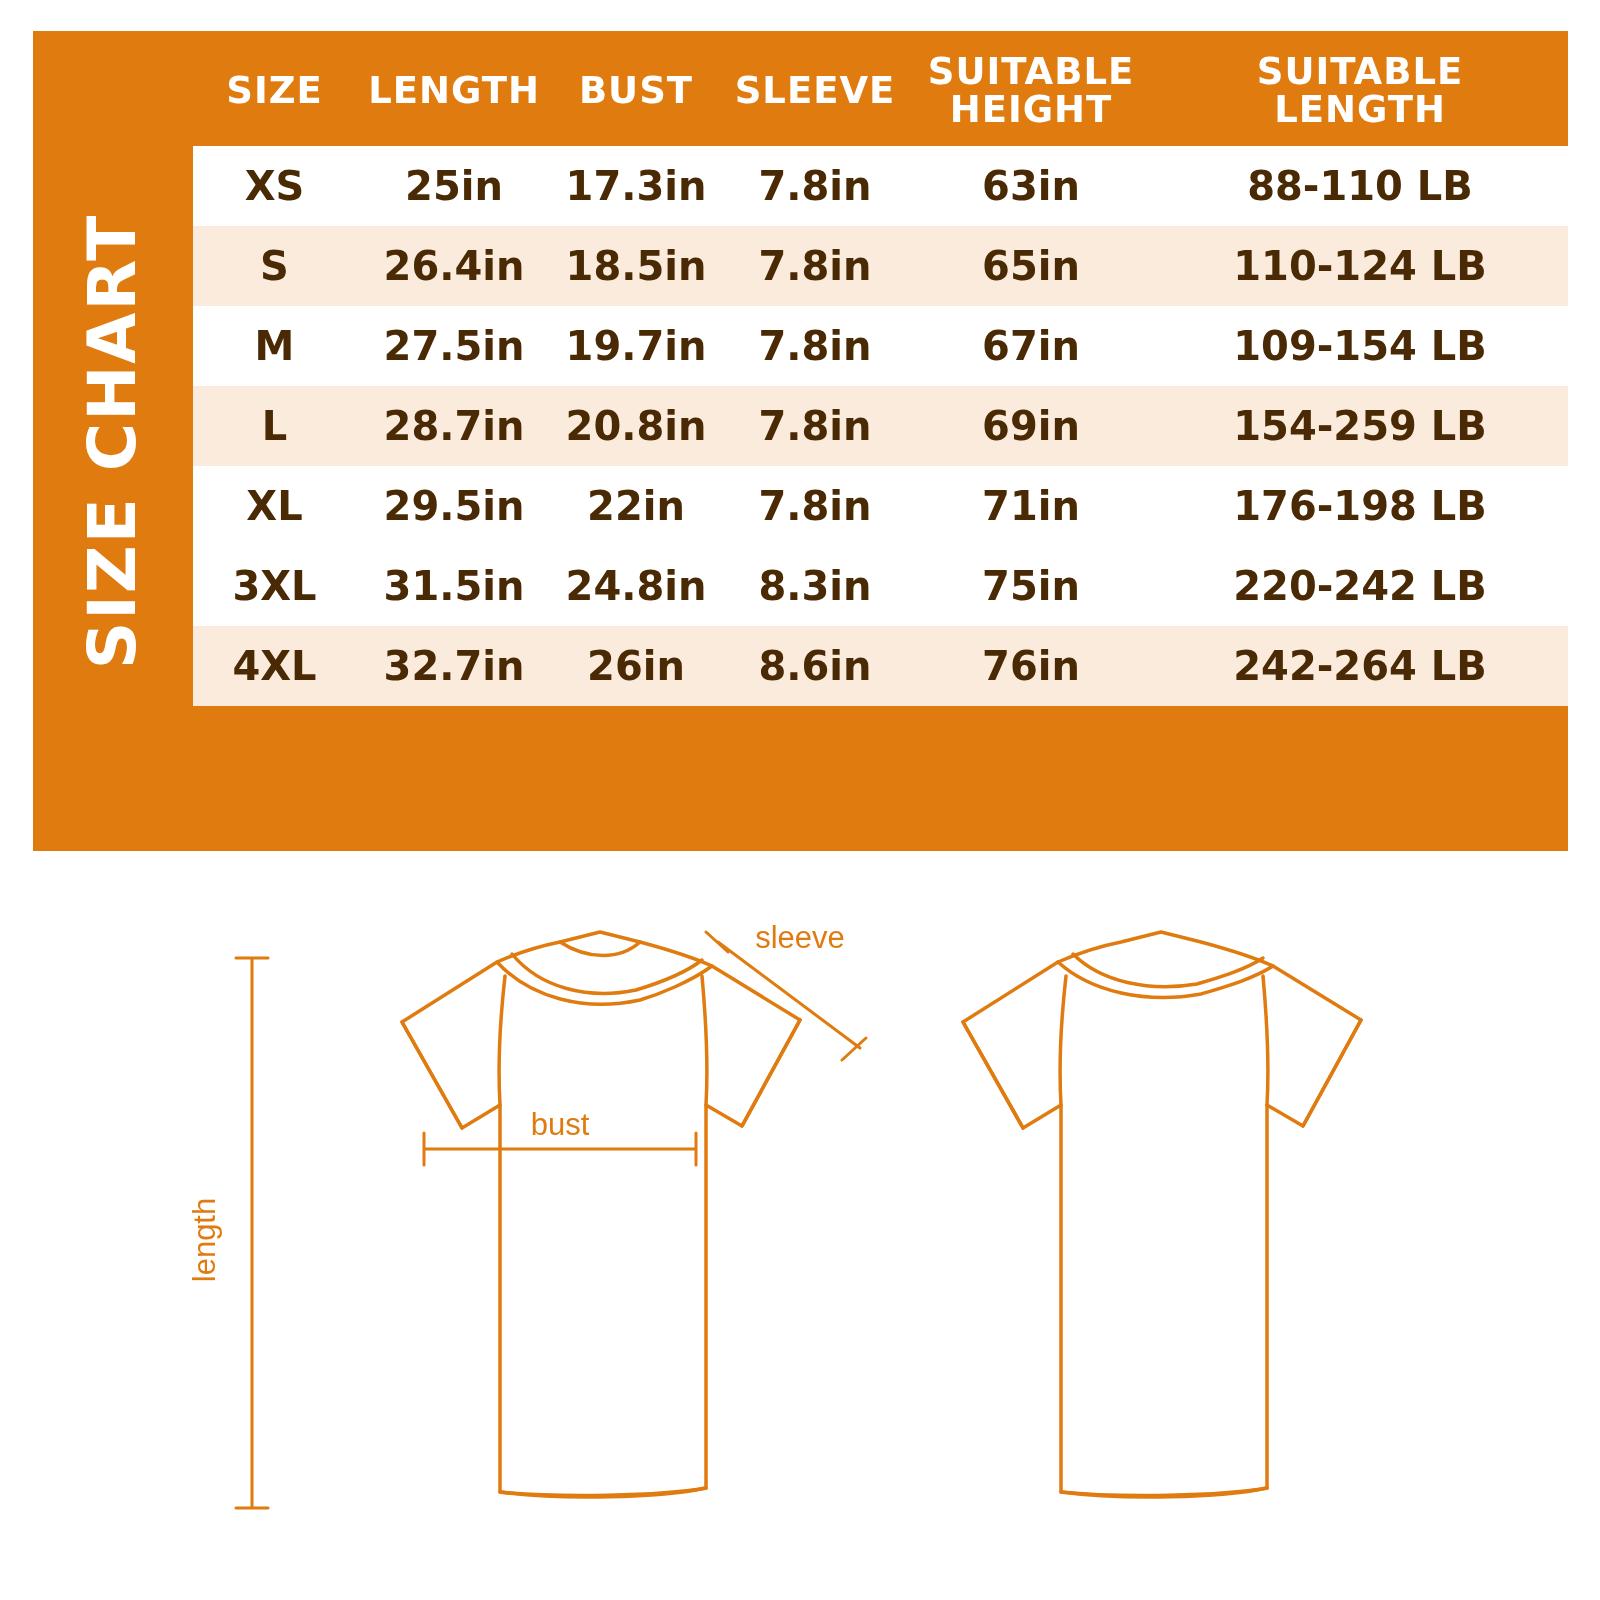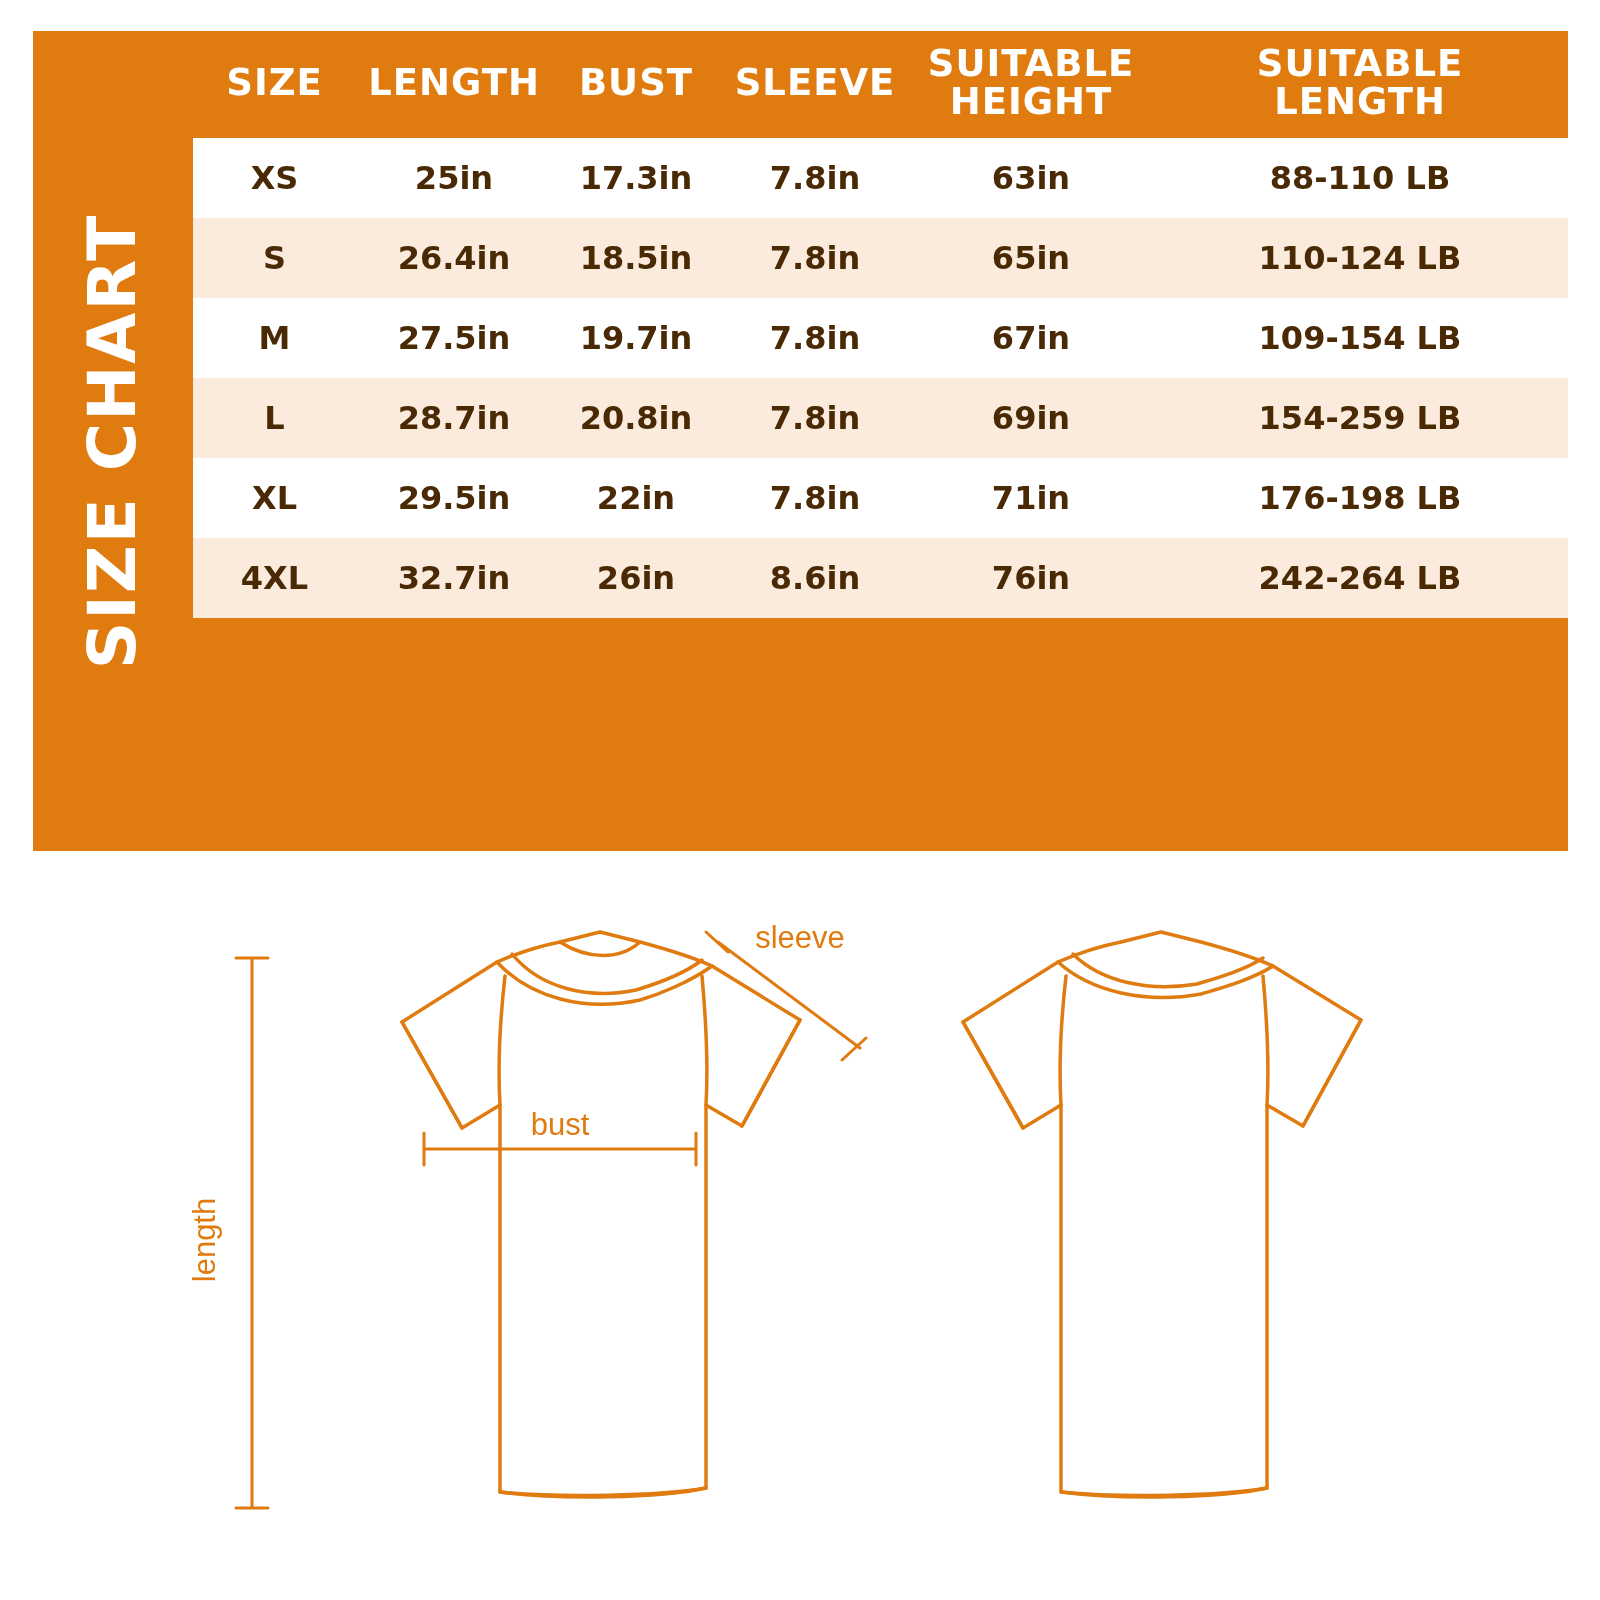--- a/index.html
+++ b/index.html
@@ -50,27 +50,27 @@
     border-collapse: collapse;
     table-layout: fixed;
   }
   table.size-table thead th {
     color: #ffffff;
     background: #E07B10;
     font-size: 37px;
     font-weight: bold;
     font-family: "DejaVu Sans", sans-serif;
     letter-spacing: 1px;
-    padding: 14px 2px 16px 2px;
+    padding: 22px 2px 16px 2px;
     line-height: 1.04;
     height: 98px;
     vertical-align: middle;
   }
   table.size-table tbody td {
-    font-size: 32px;
+    font-size: 40px;
     font-weight: bold;
     font-family: "DejaVu Sans", sans-serif;
     color: #4A2A05;
     text-align: center;
     height: 80px;
     padding: 0;
     white-space: nowrap;
   }
   table.size-table tbody tr.odd td { background: #FFFFFF; }
   table.size-table tbody tr.even td { background: #FAEBDC; }
@@ -164,20 +164,28 @@
             <td>154-259 LB</td>
           </tr>
           <tr class="odd">
             <td>XL</td>
             <td>29.5in</td>
             <td>22in</td>
             <td>7.8in</td>
             <td>71in</td>
             <td>176-198 LB</td>
           </tr>
+          <tr class="odd">
+            <td>3XL</td>
+            <td>31.5in</td>
+            <td>24.8in</td>
+            <td>8.3in</td>
+            <td>75in</td>
+            <td>220-242 LB</td>
+          </tr>
           <tr class="even">
             <td>4XL</td>
             <td>32.7in</td>
             <td>26in</td>
             <td>8.6in</td>
             <td>76in</td>
             <td>242-264 LB</td>
           </tr>
         </tbody>
       </table>

